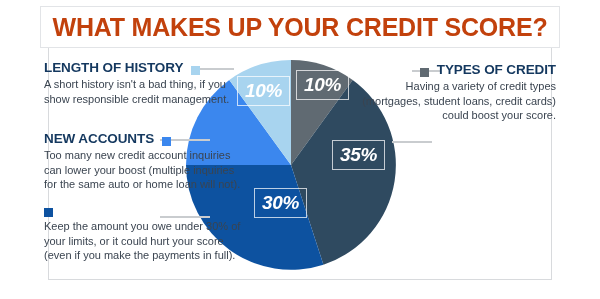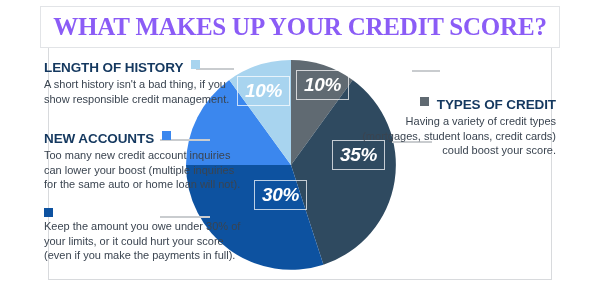--- a/index.html
+++ b/index.html
@@ -41,24 +41,23 @@
     background: #ffffff;
     border: 1px solid #e2e4e7;
     box-sizing: border-box;
     display: flex;
     align-items: center;
     justify-content: center;
   }
   #title-text {
     font-size: 25px;
     font-weight: bold;
-    color: #8b5cf6;
+    color: #c2410c;
     letter-spacing: -0.2px;
     white-space: nowrap;
-    font-family: Liberation Serif, serif;
   }
 
   
   #pie-wrap {
     position: absolute;
     left: 182px;
     top: 56px;
     width: 218px;
     height: 218px;
   }
@@ -78,25 +77,25 @@
     letter-spacing: -0.3px;
     font-style: italic;
   }
 
   
   .callout {
     position: absolute;
     width: 202px;
   }
   .callout.left  { text-align: left; }
-  .callout.right { text-align: right; margin-top: 35px; }
+  .callout.right { text-align: right; }
 
   .callout-head {
     display: flex;
-    align-items: flex-start;
+    align-items: flex-end;
     gap: 8px;
     margin: 0 0 2px 0;
   }
   .callout.right .callout-head { flex-direction: row-reverse; }
 
   .callout-title {
     font-size: 13.5px;
     font-weight: bold;
     color: #14385f;
     letter-spacing: -0.1px;
@@ -144,21 +143,21 @@
 
       <path fill="#3b87ee" d="M109 109 L4 109 A105 105 0 0 1 47.30 23.97 Z"></path>
 
       <path fill="#a8d4ef" d="M109 109 L47.30 23.97 A105 105 0 0 1 109 4 Z"></path>
     </svg>
 
     <div class="pct-badge" style="left:114px; top:14px;">10%</div>
 
     <div class="pct-badge" style="left:150px; top:84px;">35%</div>
 
-    <div class="pct-badge" style="left:72px; top:124px;">30%</div>
+    <div class="pct-badge" style="left:72px; top:132px;">30%</div>
 
 
     <div class="pct-badge" style="left:55px; top:20px;">10%</div>
   </div>
 
   <div class="leader" style="left:196px; top:68px;  width:38px;"></div>
   <div class="leader" style="left:160px; top:139px; width:50px;"></div>
   <div class="leader" style="left:160px; top:216px; width:50px;"></div>
   <div class="leader" style="left:412px; top:70px;  width:28px;"></div>
   <div class="leader" style="left:392px; top:141px; width:40px;"></div>

